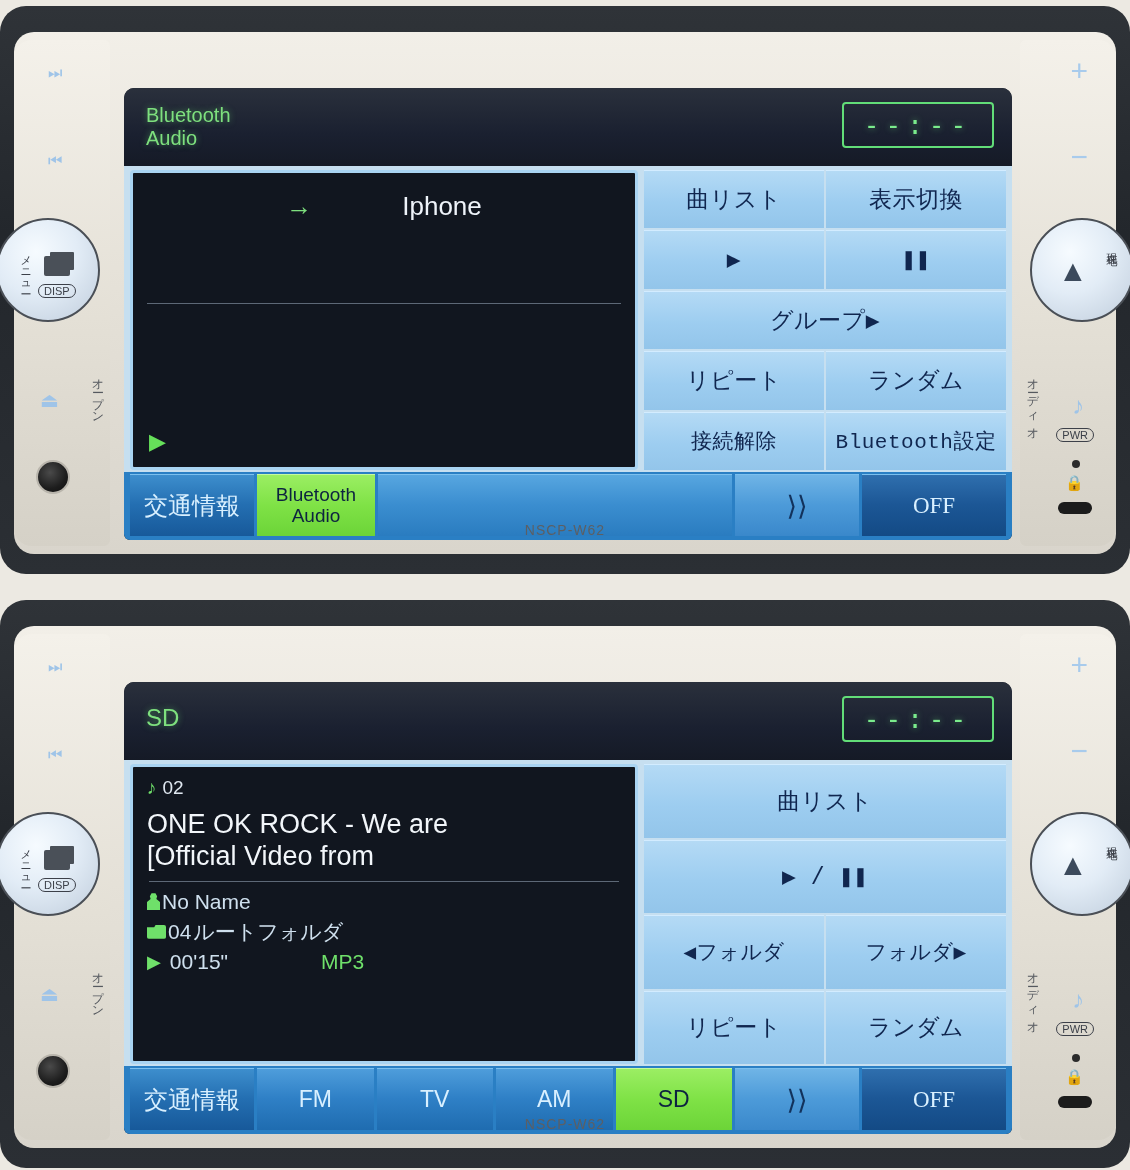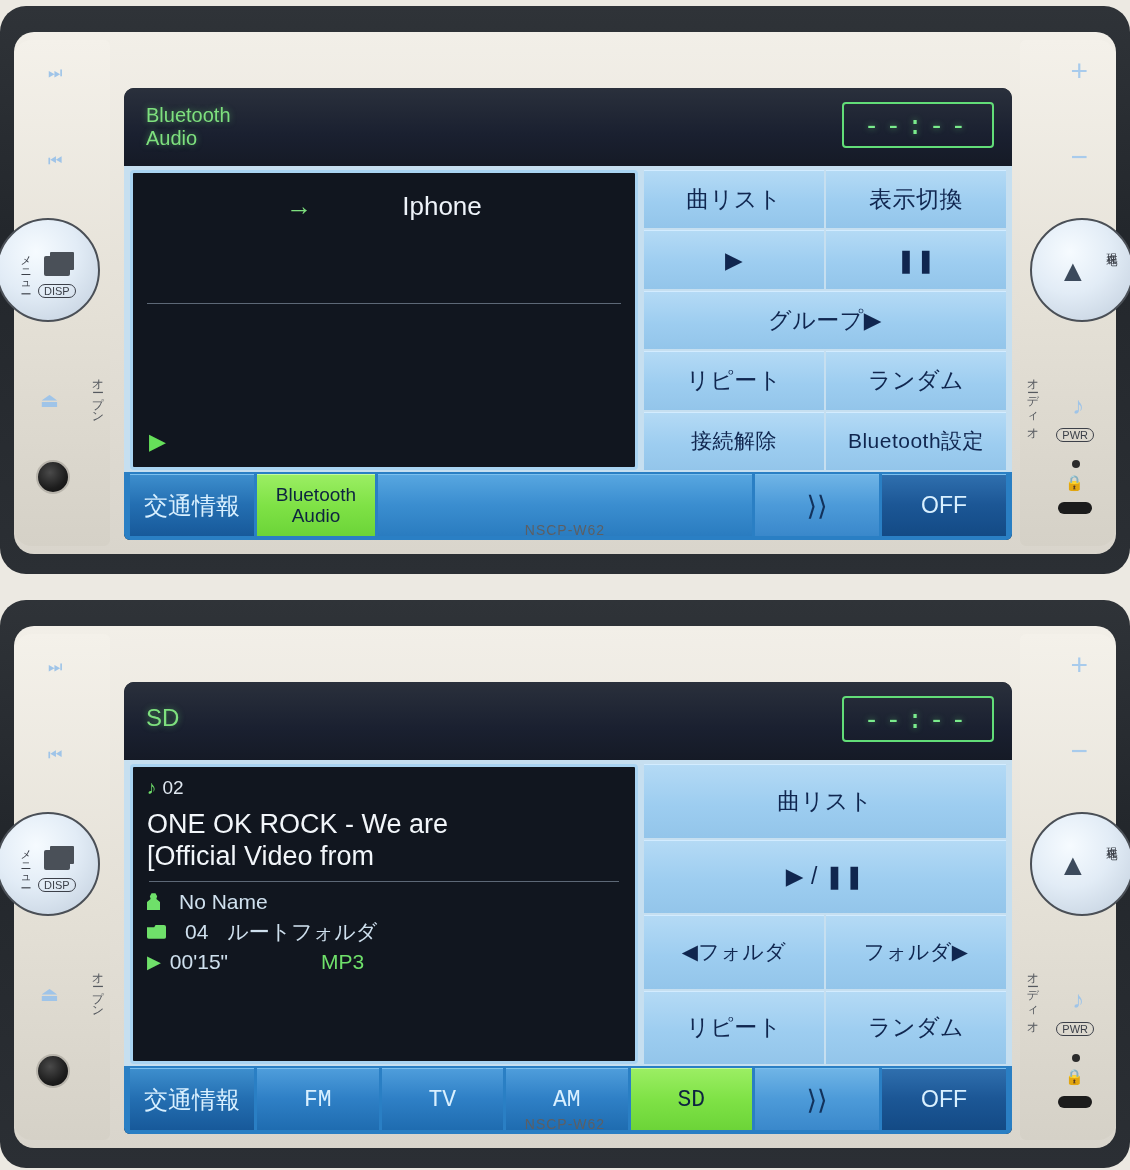--- a/index.html
+++ b/index.html
@@ -158,38 +158,38 @@
   .bt-arrow { color: #7ee07e; font-size: 26px; }
   .bt-dev { font-size: 26px; color: #eef3f9; }
   .bt-rule { position: absolute; left: 14px; right: 14px; top: 130px; height: 1px; background: #5d6876; }
   .bt-play { position: absolute; left: 16px; bottom: 12px; color: #66e05a; font-size: 22px; }
 
   
   .tr-no { font-size: 19px; color: #dfe7f0; display: flex; align-items: center; gap: 6px; }
   .tr-no .g { color: #6fe06a; }
   .tr-title { font-size: 27px; line-height: 1.2; color: #f2f6fa; margin-top: 9px; }
   .tr-rule { height: 1px; background: #5d6876; margin: 8px 2px 8px 2px; }
-  .tr-row { display: flex; align-items: center; gap: 19px; font-size: 21px; color: #cfe0ee; margin-bottom: 4px; }
+  .tr-row { display: flex; align-items: center; gap: 2px; font-size: 21px; color: #cfe0ee; margin-bottom: 4px; }
   .glyph { color: #6fe06a; font-size: 18px; display:inline-block; }
   .ico-person { width: 13px; height: 17px; background: #6fe06a;
                 -webkit-mask: radial-gradient(circle at 50% 26%, #000 26%, transparent 27%), linear-gradient(#000,#000);
                 clip-path: polygon(35% 0,65% 0,78% 18%,72% 34%,100% 52%,100% 100%,0 100%,0 52%,28% 34%,22% 18%); }
   .ico-folder { width: 19px; height: 14px; background: #6fe06a; border-radius: 2px;
                 clip-path: polygon(0 18%,38% 18%,46% 0,100% 0,100% 100%,0 100%); }
   .tr-fmt { color: #6fe06a; font-size: 21px; margin-left: 84px; }
   .tr-time-row { display: flex; align-items: center; gap: 9px; font-size: 21px; color: #cfe0ee; }
 
   
   .btn-pane {
     flex: 1;
     display: flex;
     flex-direction: column;
     gap: 2px;
   }
-  .btn-row { flex: 1; display: flex; gap: 2px; }
+  .btn-row { flex: 1; display: flex; gap: 2px; font-family: Liberation Mono, monospace; }
   .fbtn {
     flex: 1;
     background: linear-gradient(180deg,#b4daf5 0%,#9dcdf0 55%,#93c5ea 100%);
     border-top: 1px solid #d3ecff;
     display: flex;
     align-items: center;
     justify-content: center;
     color: #10264f;
     font-size: 23px;
     letter-spacing: .5px;
@@ -209,32 +209,32 @@
   .sbtn {
     background: linear-gradient(180deg,#4e9ddb 0%,#2f80c6 48%,#1f6cb0 100%);
     border-top: 1px solid #7cc0ee;
     display: flex; align-items: center; justify-content: center;
     color: #d9f0ff;
     font-size: 23px;
     white-space: nowrap;
   }
   .sbtn.traffic { width: 124px; font-size: 24px;
     background: linear-gradient(180deg,#3d8ecd 0%,#246fb2 48%,#17599a 100%); }
-  .sbtn.flex1 { flex: 1; font-family: Liberation Mono, monospace; }
+  .sbtn.flex1 { flex: 1; }
   .sbtn.spacer { flex: 1; background: linear-gradient(180deg,#57a6e0 0%,#3b8ed0 48%,#2a7cc0 100%); }
   .sbtn.active {
     background: linear-gradient(180deg,#9bee63 0%,#7fe246 50%,#6cd438 100%);
     color: #0d2340;
     border-top: 1px solid #c7f9a0;
   }
   .sbtn.bt2 { width: 118px; font-size: 19px; line-height: 1.1; flex-direction: column; }
   .sbtn.next { width: 124px; font-size: 27px; color: #12325c;
     background: linear-gradient(180deg,#6fb4e6 0%,#4d9bd9 48%,#3a88cb 100%); }
-  .sbtn.off { width: 124px;
-    background: linear-gradient(180deg,#2f6fae 0%,#1c5796 48%,#134a85 100%); }
+  .sbtn.off { width: 144px;
+    background: linear-gradient(180deg,#2f6fae 0%,#1c5796 48%,#134a85 100%); font-family: Liberation Serif, serif; }
 
   
   .model {
     position: absolute;
     left: 0; right: 0;
     bottom: 16px;
     text-align: center;
     font-size: 14px;
     color: #5c5f64;
     letter-spacing: 1px;

